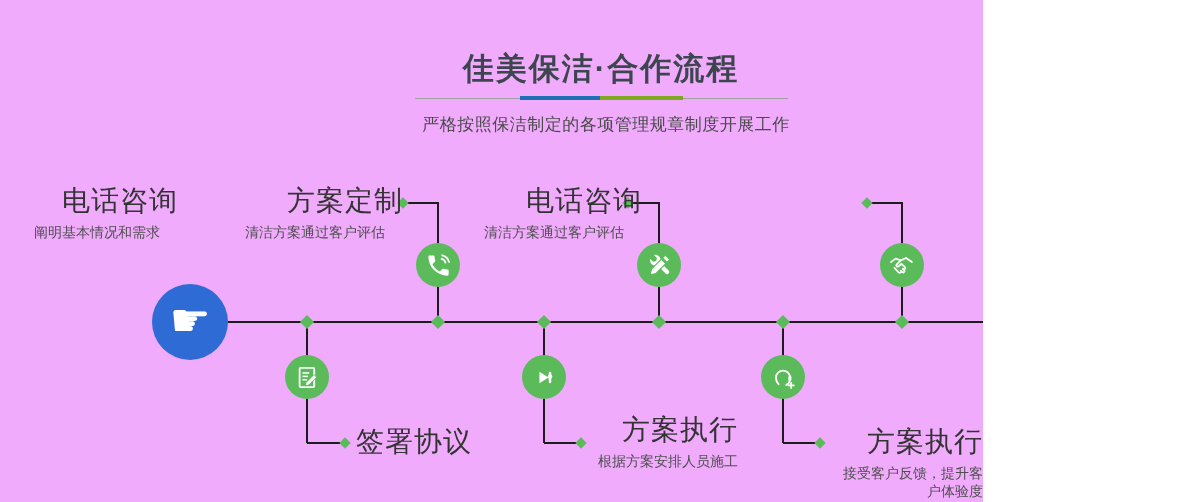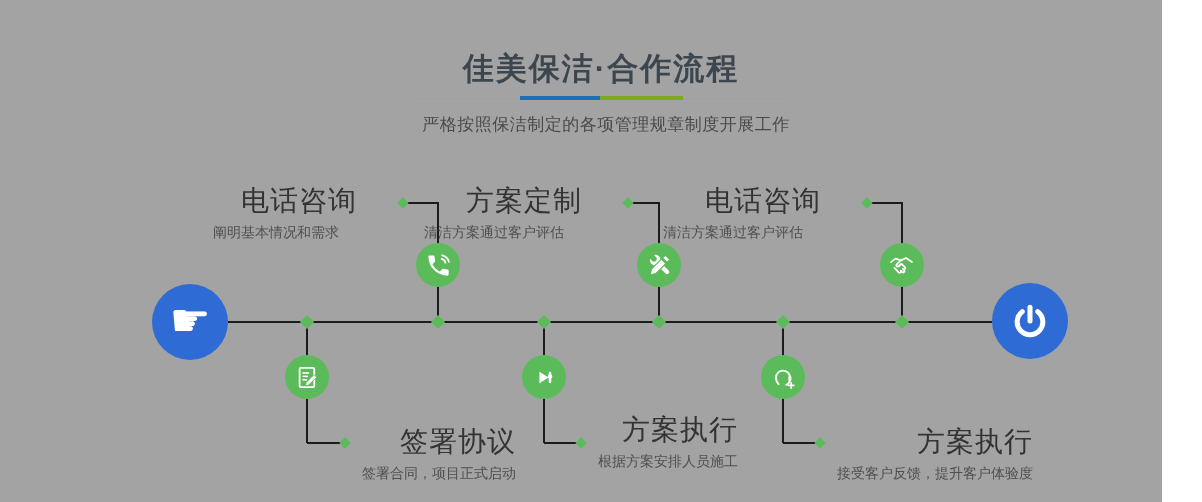--- a/index.html
+++ b/index.html
@@ -1,17 +1,17 @@
 <!DOCTYPE html>
 <html style="--green: #5bbb5a; --blue: #2e6bd5; --line: #1c1c1c; --divider-blue: #1e6fb5; --divider-green: #7fa720; --divider-gray: #a0a0a0;"><head>
 <meta charset="utf-8">
 <style>
   html,body{margin:0;padding:0;background:#fff;}
   .canvas{
-    position:relative;width:1162px;height:502px;background:#a3a3a3;
+    position:relative;width:983px;height:502px;background:#f0abfc;
     font-family:"Liberation Sans","DejaVu Sans",sans-serif;overflow:hidden;
   }
   
   .page-title{
     position:absolute;left:0;top:48px;width:1202px;text-align:center;
     font-size:31px;font-weight:bold;color:#3d464f;letter-spacing:2px;margin:0;
   }
   .divider{position:absolute;left:415px;top:94px;width:373px;height:8px;}
   .divider .gray{position:absolute;left:0;top:4px;width:373px;height:1px;background:var(--divider-gray);}
   .divider .seg{position:absolute;top:2px;height:4px;}
@@ -170,21 +170,20 @@
   <div class="step-label top" style="right:580px;top:189px;">
     <div class="t">方案定制</div>
     <div class="d">清洁方案通过客户评估</div>
   </div>
   <div class="step-label top" style="right:341px;top:189px;">
     <div class="t">电话咨询</div>
     <div class="d">清洁方案通过客户评估</div>
   </div>
   <div class="step-label bottom" style="left:356px;top:430px;">
     <div class="t">签署协议</div>
-    <div class="d">签署合同，项目正式启动</div>
   </div>
   <div class="step-label bottom" style="left:592px;top:418px;">
     <div class="t">方案执行</div>
     <div class="d">根据方案安排人员施工</div>
   </div>
   <div class="step-label bottom" style="left:831px;top:430px;">
     <div class="t">方案执行</div>
     <div class="d">接受客户反馈，提升客户体验度</div>
   </div>
 

